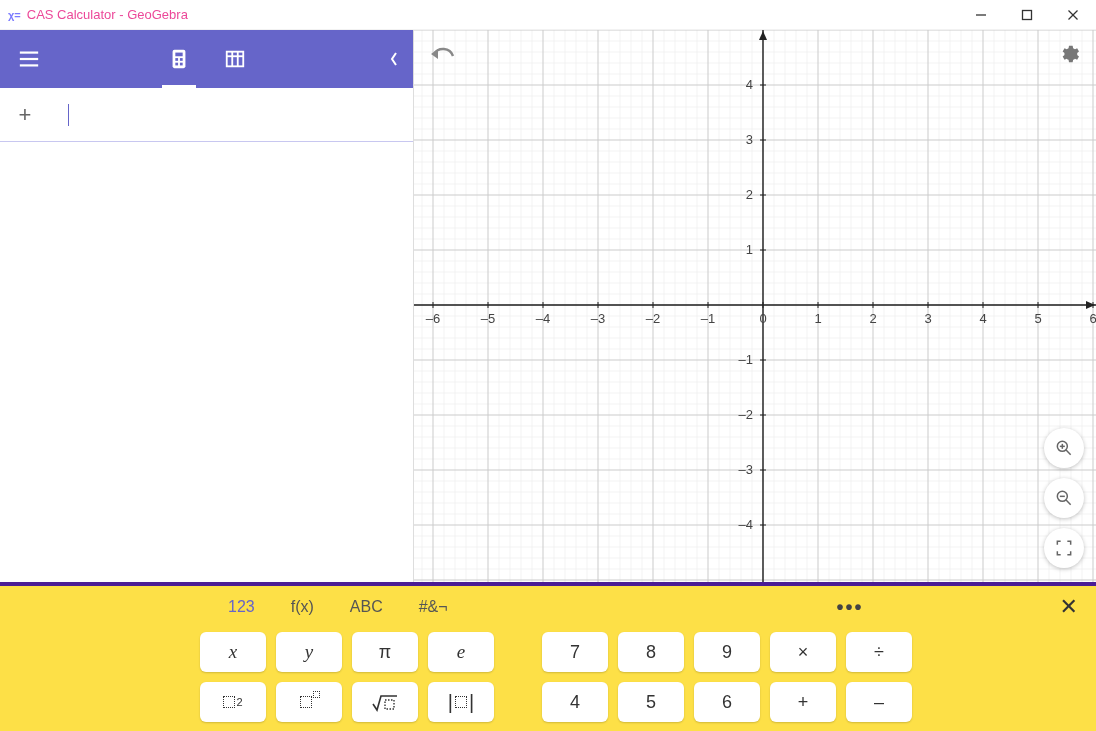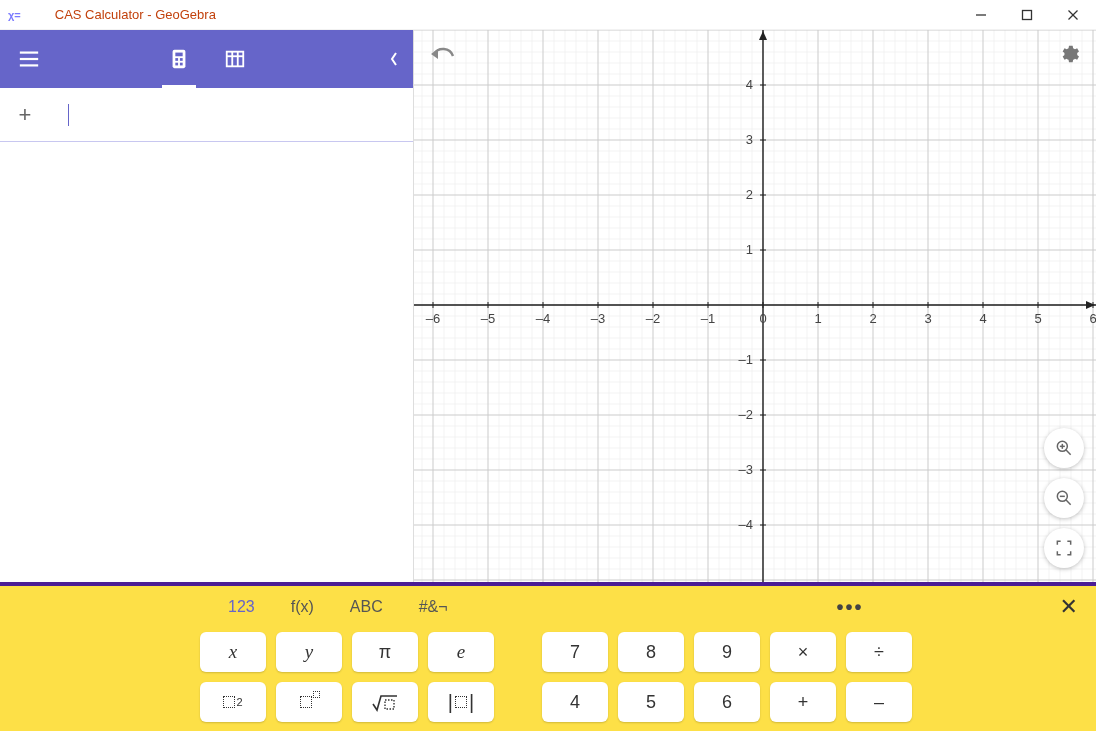--- a/index.html
+++ b/index.html
@@ -2,21 +2,21 @@
 <html><head>
 <meta charset="utf-8">
 <style>
   * { box-sizing: border-box; margin: 0; padding: 0; font-family: Arial, sans-serif; }
   html, body { width: 1096px; height: 731px; overflow: hidden; background: #fff; }
 
   
   .titlebar { height: 30px; display: flex; align-items: center; justify-content: space-between; padding: 0 0 0 8px; background: #fff; border-bottom: 1px solid #f2f2f2; }
   .titlebar-left { display: flex; align-items: center; gap: 6px; }
   .titlebar-xicon { font-size: 11px; color: #7a7aff; font-weight: bold; }
-  .titlebar-title { font-size: 13px; color: #c2410c; margin-left: 28px; }
+  .titlebar-title { font-size: 13px; color: #ec4899; }
   .winctrls { display: flex; }
   .winbtn { width: 46px; height: 30px; display: flex; align-items: center; justify-content: center; color: #333; }
   .winbtn svg { width: 12px; height: 12px; }
 
   
   .main { display: flex; height: 552px; }
 
   
   .leftpanel { width: 414px; display: flex; flex-direction: column; border-right: 1px solid #ddd; }
   .toolbar-purple { height: 58px; background: #6665c9; display: flex; align-items: center; position: relative; }

